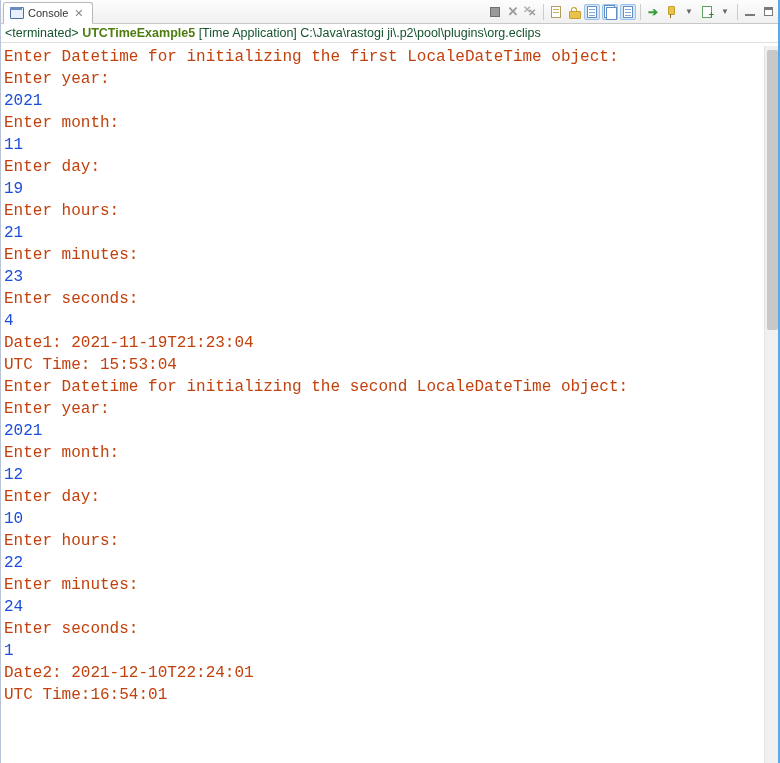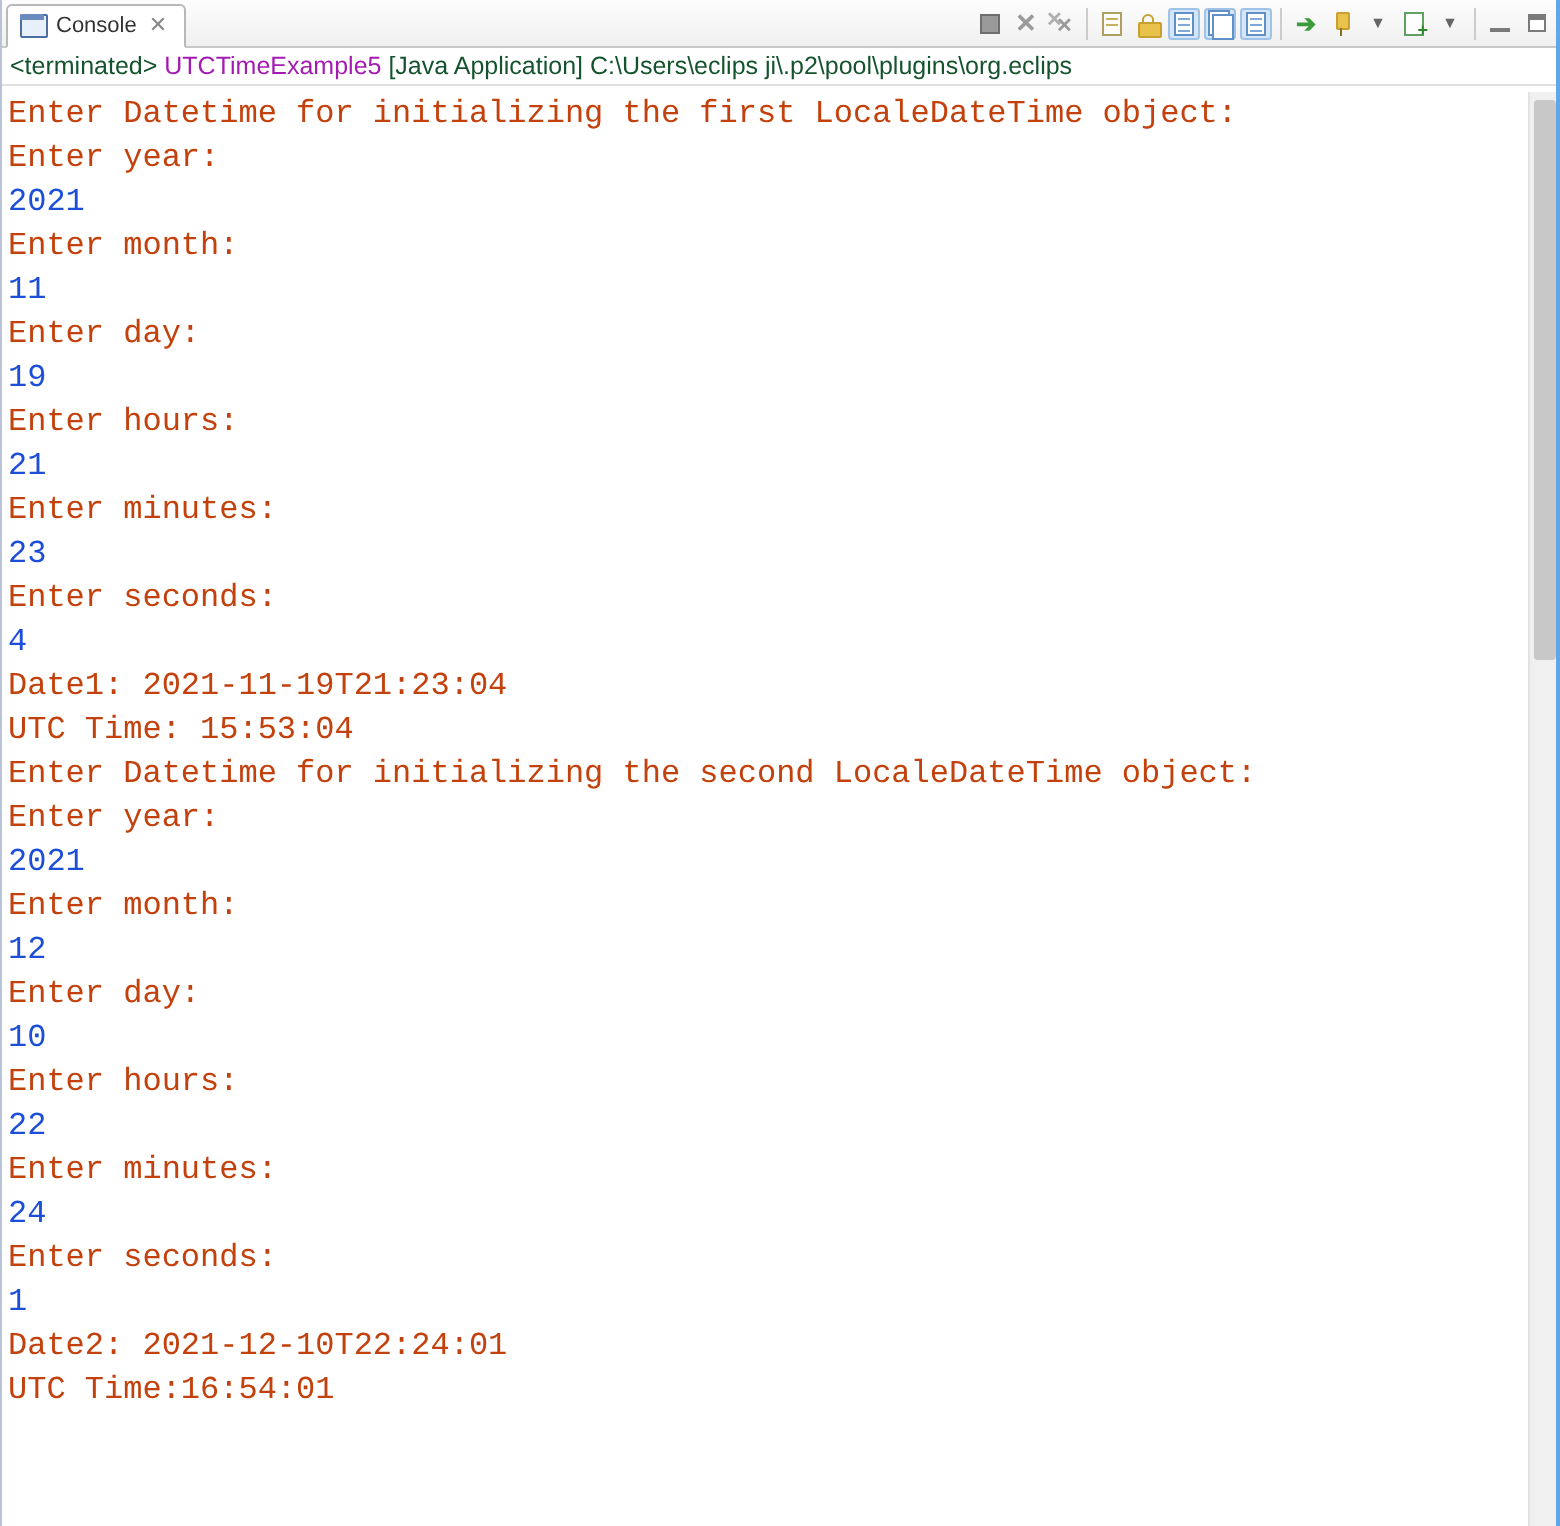--- a/index.html
+++ b/index.html
@@ -106,21 +106,21 @@
 
   .status-line {
     padding: 2px 4px 2px 4px;
     font-size: 12.5px;
     color: #333;
     border-bottom: 1px solid #e0e0e0;
     white-space: nowrap;
     overflow: hidden;
   }
   .grey { color: #14532d; }
-  .link { color: #a21caf; }
+  .link { color: #4d7c0f; font-weight: bold; }
 
   .console-area {
     position: absolute;
     left: 1px; right: 16px; top: 46px; bottom: 1px;
     overflow: hidden;
     font-family: Consolas, 'Courier New', monospace;
     font-size: 16px;
     line-height: 22px;
     padding: 0 0 2px 2px;
     white-space: pre;
@@ -205,21 +205,21 @@
     <div class="tb-btn" title="Minimize">
         <span class="min-ic"></span>
       </div>
     <div class="tb-btn" title="Maximize">
         <span class="max-ic"></span>
       </div>
   </div>
 </div>
 
 <div class="status-line">
-  <span class="grey">&lt;terminated&gt; </span><span class="link">UTCTimeExample5</span><span class="grey"> [Java Application]</span><span class="grey"> C:\Users\eclips ji\.p2\pool\plugins\org.eclips</span>
+  <span class="grey">&lt;terminated&gt; </span><span class="link">UTCTimeExample5</span><span class="grey"> [Time Application]</span><span class="grey"> C:\Java\rastogi ji\.p2\pool\plugins\org.eclips</span>
 </div>
 
 <div class="console-area" id="console-area"><div class="prompt">Enter Datetime for initializing the first LocaleDateTime object:</div><div class="prompt">Enter year:</div><div class="input">2021</div><div class="prompt">Enter month:</div><div class="input">11</div><div class="prompt">Enter day:</div><div class="input">19</div><div class="prompt">Enter hours:</div><div class="input">21</div><div class="prompt">Enter minutes:</div><div class="input">23</div><div class="prompt">Enter seconds:</div><div class="input">4</div><div class="prompt">Date1: 2021-11-19T21:23:04</div><div class="prompt">UTC Time: 15:53:04</div><div class="prompt">Enter Datetime for initializing the second LocaleDateTime object:</div><div class="prompt">Enter year:</div><div class="input">2021</div><div class="prompt">Enter month:</div><div class="input">12</div><div class="prompt">Enter day:</div><div class="input">10</div><div class="prompt">Enter hours:</div><div class="input">22</div><div class="prompt">Enter minutes:</div><div class="input">24</div><div class="prompt">Enter seconds:</div><div class="input">1</div><div class="prompt">Date2: 2021-12-10T22:24:01</div><div class="prompt">UTC Time:16:54:01</div></div>
 
 <div class="scrollbar">
   <div class="scroll-thumb"></div>
 </div>
 
 <div class="right-edge"></div>
 

